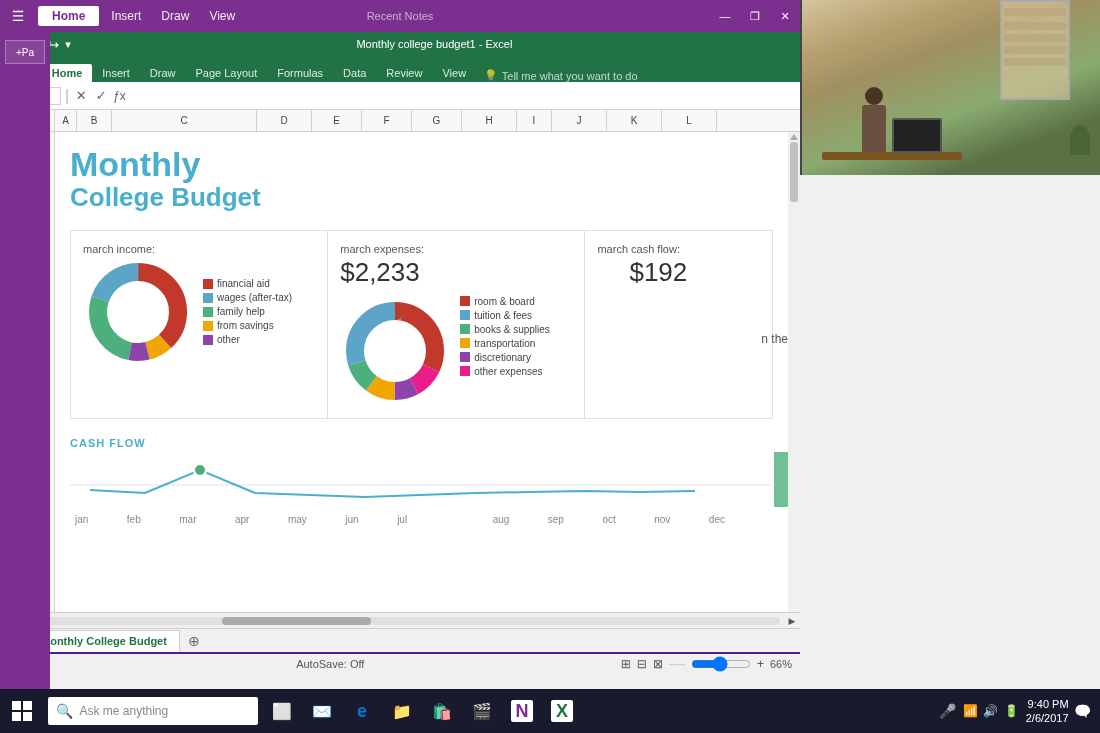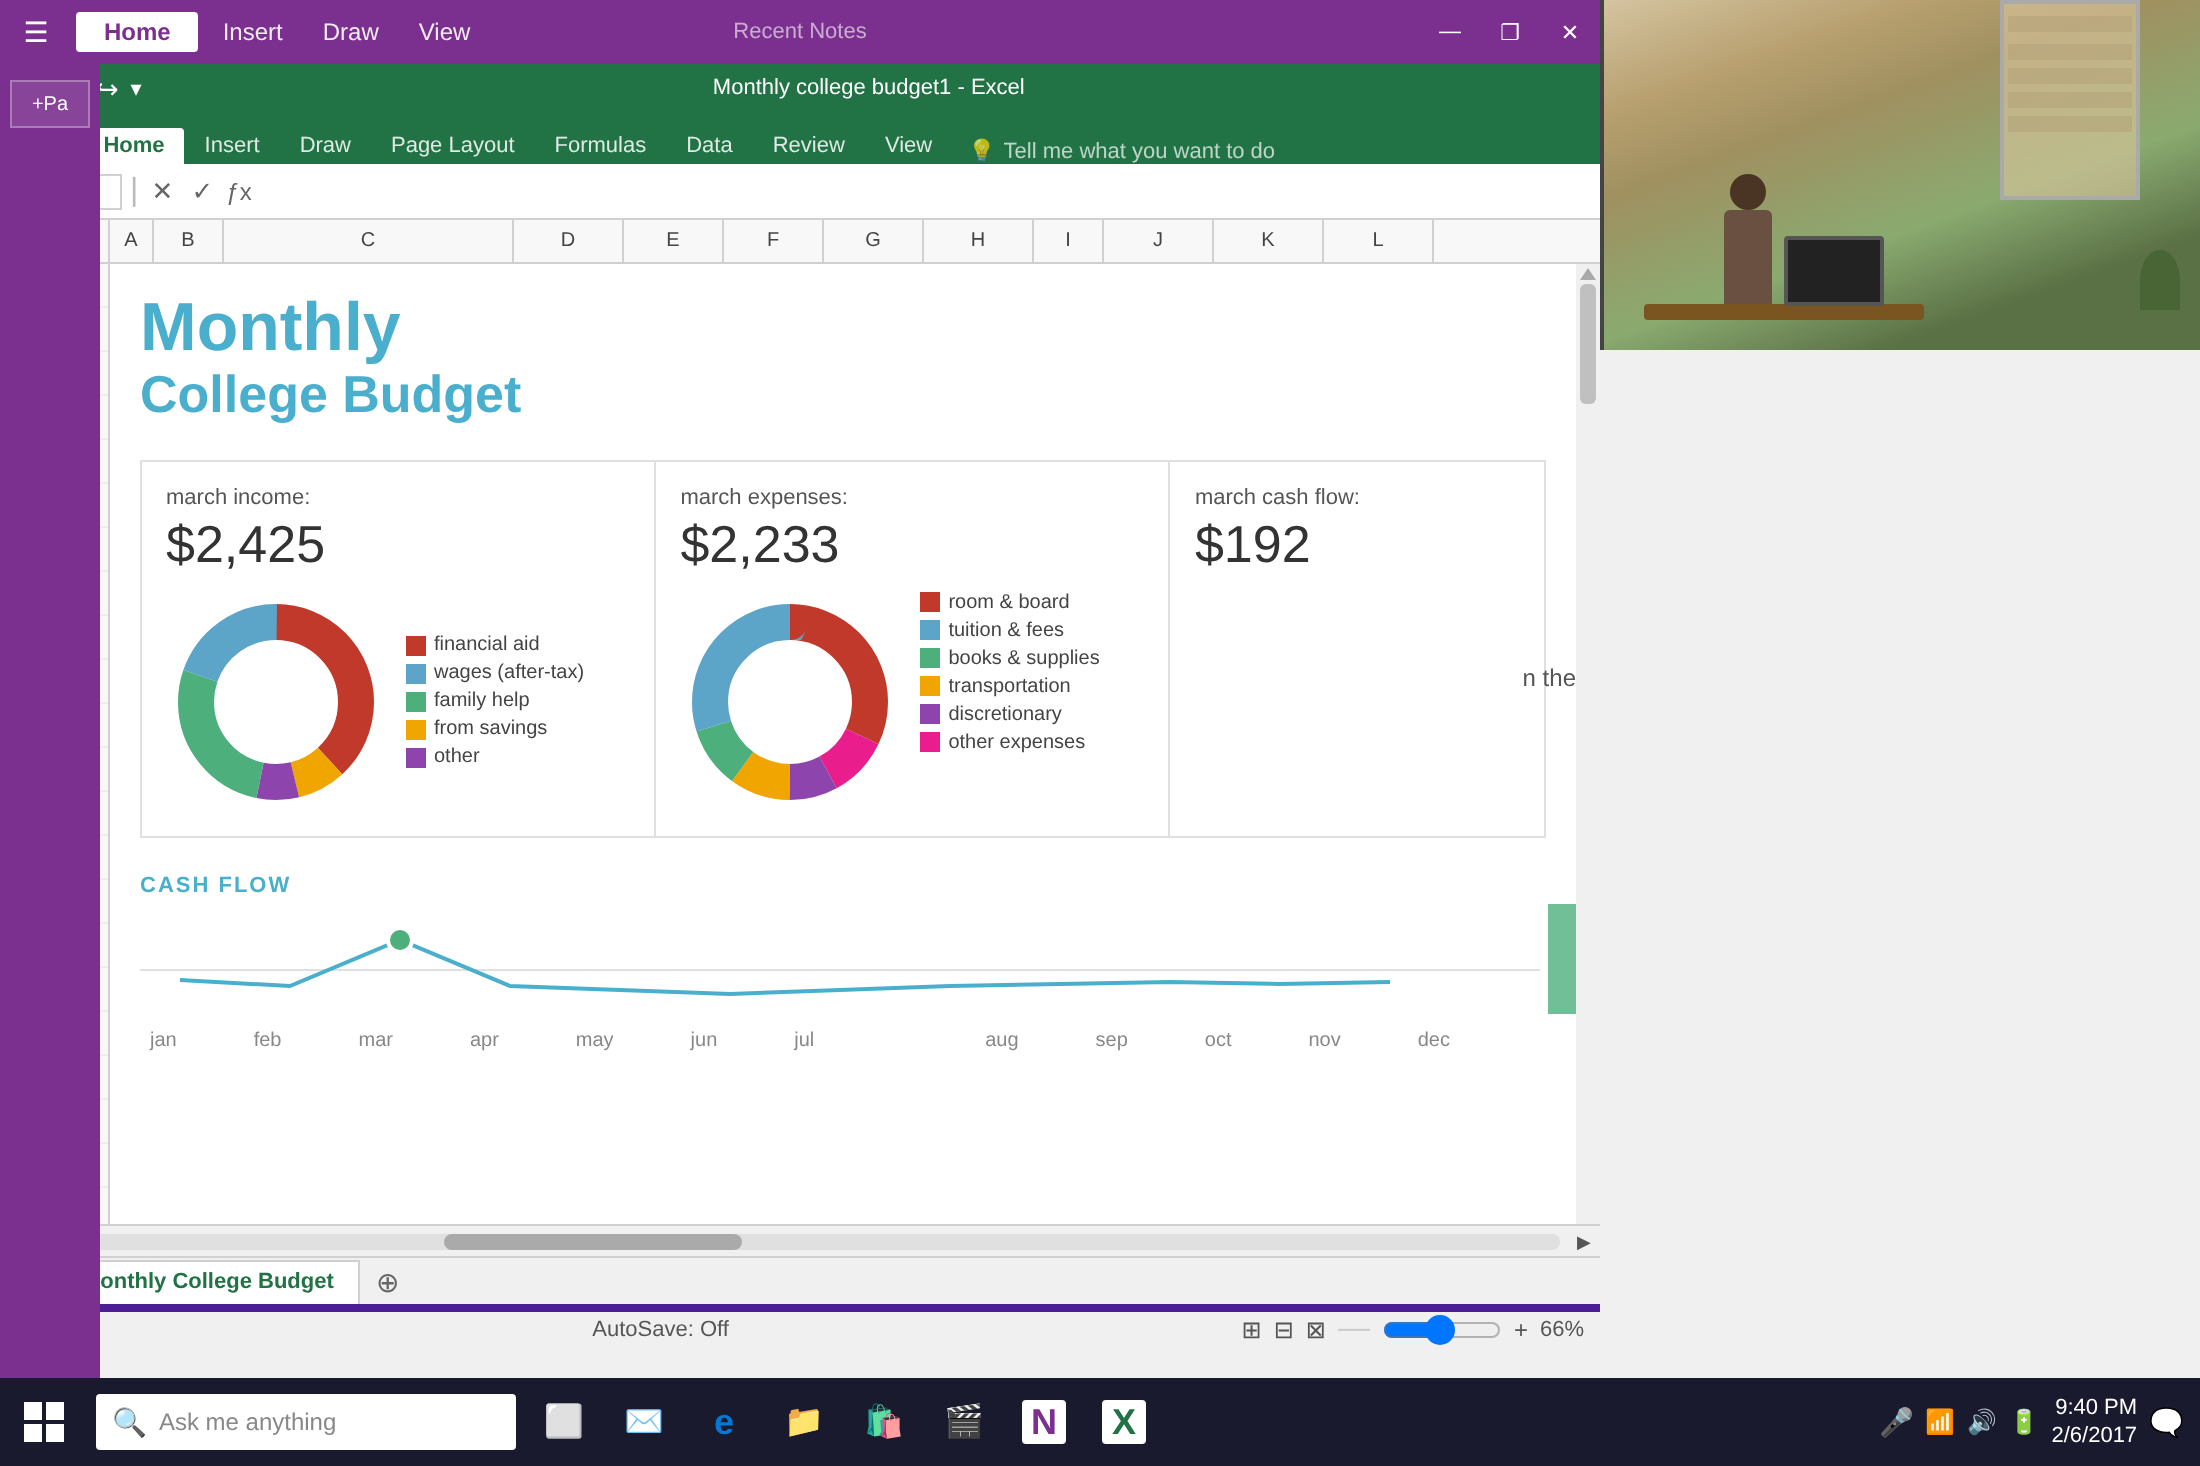--- a/index.html
+++ b/index.html
@@ -129,21 +129,20 @@
 
       <div style="margin-bottom:18px;margin-top:4px;">
         <div style="color:#4AAFCC;font-size:34px;font-weight:700;line-height:1.1;">Monthly</div>
         <div style="color:#4AAFCC;font-size:26px;font-weight:700;line-height:1.1;">College Budget</div>
       </div>
 
       <div style="display:flex;gap:0;border:1px solid #e0e0e0;margin-bottom:12px;">
 
         <div style="flex:1;padding:12px;border-right:1px solid #e0e0e0;">
           <div style="font-size:11px;color:#555;margin-bottom:2px;">march income:</div>
-          <div style="font-size:26px;color:#333;font-weight:300;margin-bottom:8px;">$2,425</div>
           <div style="display:flex;gap:10px;align-items:center;">
 
             <svg width="110" height="110" viewBox="0 0 110 110">
               <circle cx="55" cy="55" r="40" fill="none" stroke="#f0f0f0" stroke-width="18"></circle>
 
               <circle cx="55" cy="55" r="40" fill="none" stroke="#C0392B" stroke-width="18" stroke-dasharray="95.8 155.5" stroke-dashoffset="0" transform="rotate(-90 55 55)"></circle>
 
               <circle cx="55" cy="55" r="40" fill="none" stroke="#F0A500" stroke-width="18" stroke-dasharray="20.1 231.2" stroke-dashoffset="-95.8" transform="rotate(-90 55 55)"></circle>
 
               <circle cx="55" cy="55" r="40" fill="none" stroke="#8E44AD" stroke-width="18" stroke-dasharray="17.6 233.7" stroke-dashoffset="-115.9" transform="rotate(-90 55 55)"></circle>
@@ -225,21 +224,21 @@
               <div style="display:flex;align-items:center;gap:4px;">
                   <span style="display:inline-block;width:10px;height:10px;background:#E91E8C;"></span>
                   <span>other expenses</span>
                 </div>
             </div>
           </div>
         </div>
 
         <div style="flex:0.7;padding:12px;">
           <div style="font-size:11px;color:#555;margin-bottom:2px;">march cash flow:</div>
-          <div style="font-size:26px;color:#333;font-weight:300;">$192</div>
+          <div style="font-size:26px;color:#333;font-weight:300;margin-left:32px;">$192</div>
         </div>
       </div>
 
       <div style="padding:6px 0;">
         <div style="color:#4AAFCC;font-size:11px;font-weight:700;letter-spacing:1px;margin-bottom:6px;">CASH FLOW</div>
         <svg width="700" height="55" viewBox="0 0 700 55">
           <line x1="0" y1="30" x2="700" y2="30" stroke="#e0e0e0" stroke-width="1"></line>
           <polyline points="20,35 75,38 130,15 185,38 240,40 295,42 350,40 405,38 460,37 515,36 570,37 625,36" fill="none" stroke="#4AAFCC" stroke-width="2"></polyline>
 
           <circle cx="130" cy="15" r="6" fill="#4DAF7C" stroke="white" stroke-width="2"></circle>
@@ -279,21 +278,21 @@
     </div>
     <div style="width:16px;height:16px;display:flex;align-items:center;justify-content:center;font-size:9px;color:#555;cursor:pointer;">▶</div>
   </div>
 
   <div style="width:800px;height:24px;background:#f0f0f0;border-top:1px solid #d0d0d0;display:flex;align-items:center;padding:0 4px;">
     <div style="width:20px;height:20px;border:1px solid #ccc;display:flex;align-items:center;justify-content:center;font-size:13px;cursor:pointer;background:white;color:#555;margin-right:4px;">+</div>
     <div style="height:22px;padding:0 12px;border:1px solid #d0d0d0;display:flex;align-items:center;font-size:11px;cursor:pointer;background:white;color:#217346;font-weight:600;border-bottom:none;">Monthly College Budget</div>
     <div style="width:20px;height:20px;display:flex;align-items:center;justify-content:center;font-size:14px;cursor:pointer;color:#666;margin-left:4px;">⊕</div>
   </div>
 
-  <div style="width:800px;height:22px;background:#f0f0f0;border-top:4px solid #4c1d95;display:flex;align-items:center;padding:0 8px;justify-content:space-between;">
+  <div style="width:800px;height:22px;background:#f0f0f0;border-top:2px solid #4c1d95;display:flex;align-items:center;padding:0 8px;justify-content:space-between;">
     <div style="font-size:11px;color:#555;">Ready</div>
     <div style="font-size:11px;color:#555;">AutoSave: Off</div>
     <div style="display:flex;align-items:center;gap:6px;">
       <div style="font-size:12px;cursor:pointer;color:#555;">⊞</div>
       <div style="font-size:12px;cursor:pointer;color:#555;">⊟</div>
       <div style="font-size:12px;cursor:pointer;color:#555;">⊠</div>
       <span style="color:#ccc;">—</span>
       <input type="range" min="10" max="200" value="100" style="width: 60px; height: 8px;">
       <span style="cursor:pointer;color:#555;font-size:12px;">+</span>
       <span style="font-size:11px;color:#555;">66%</span>

